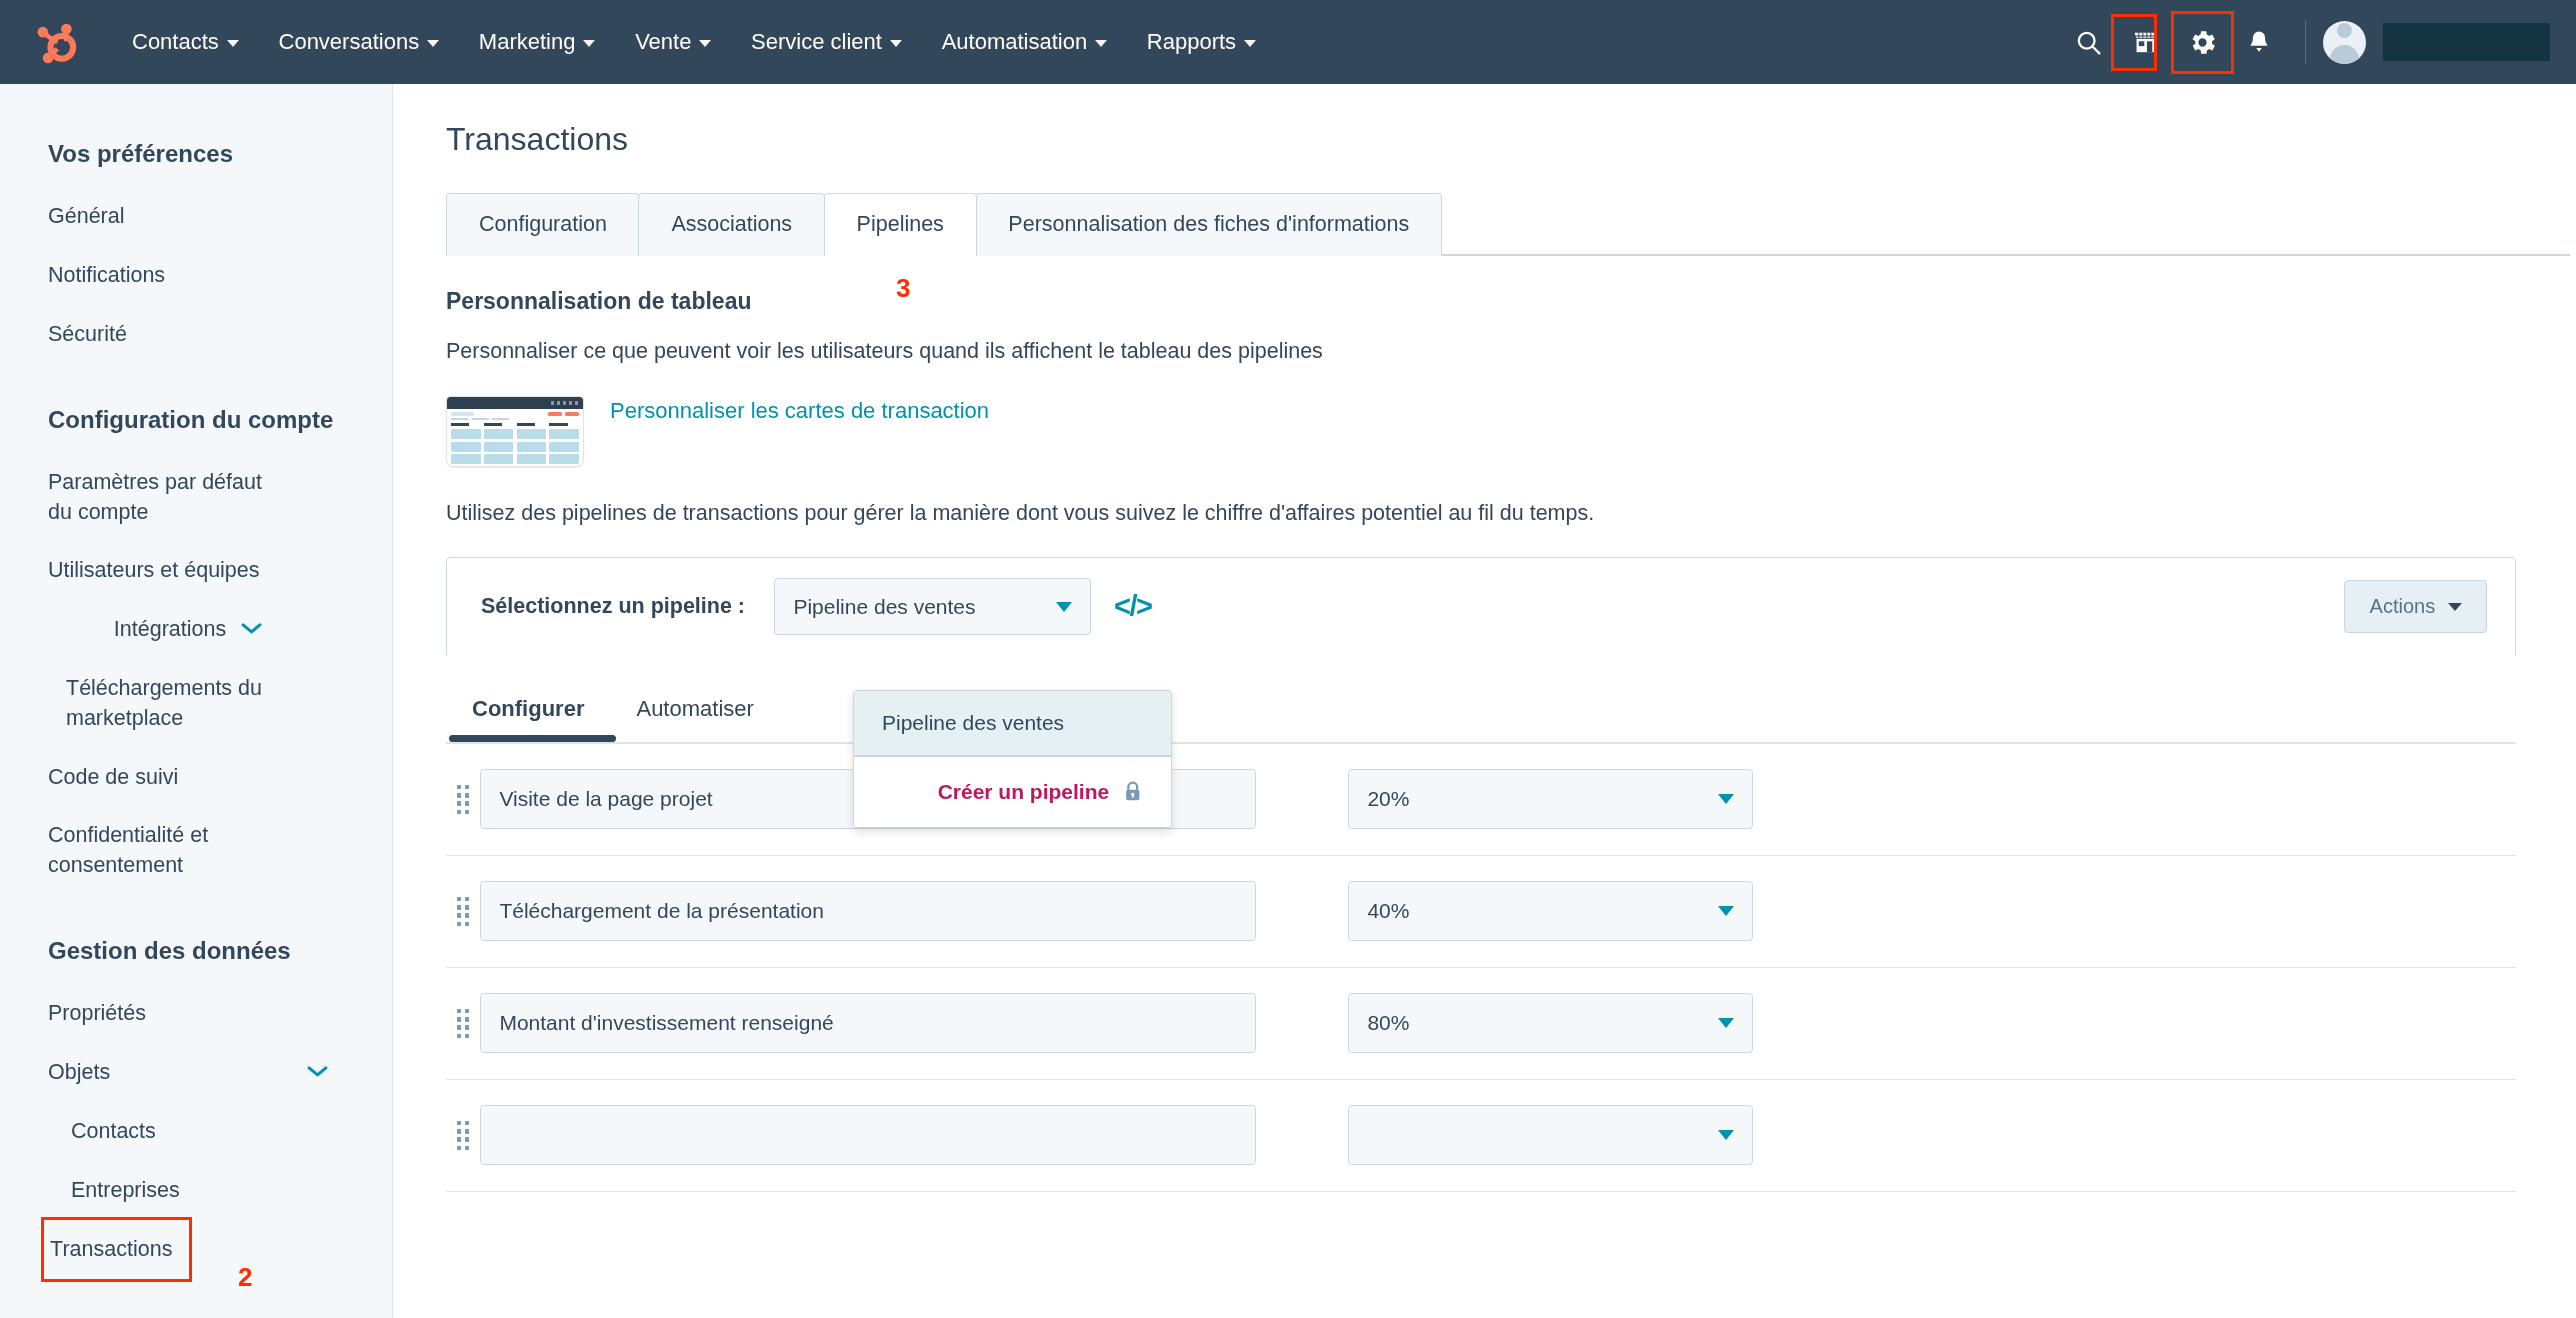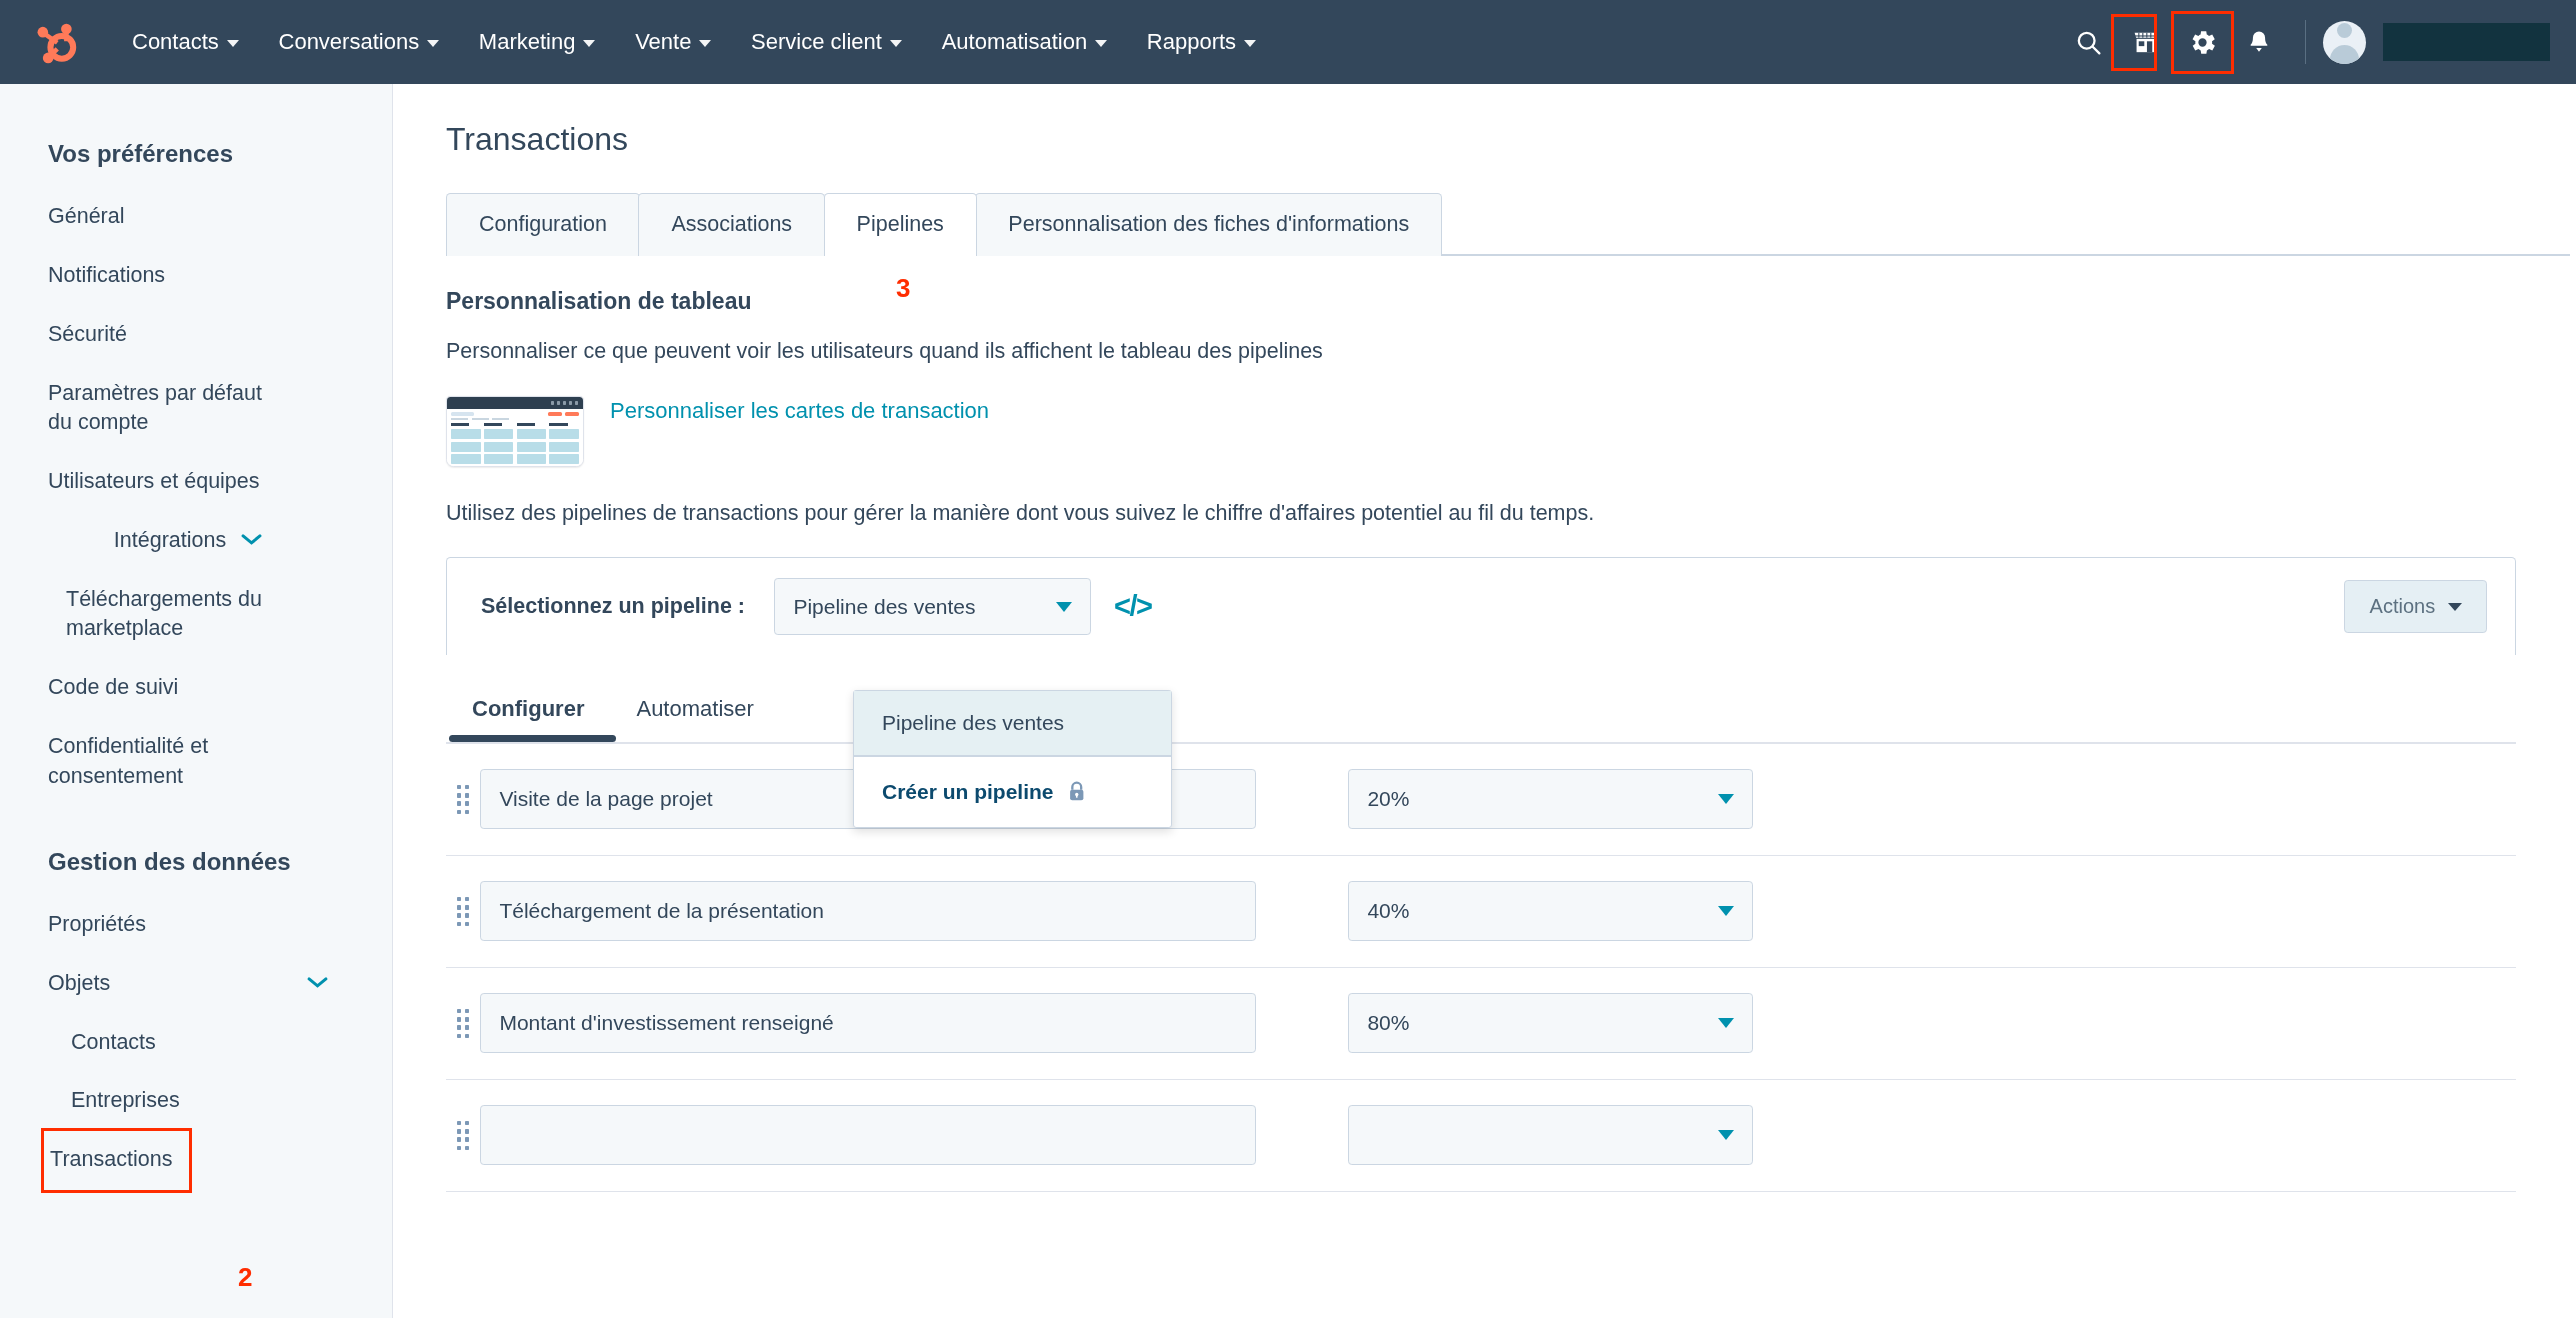--- a/index.html
+++ b/index.html
@@ -183,22 +183,22 @@
     border: 1.5px solid #cbd6e2; border-radius: 3.1px;
     box-shadow: 0 3.1px 9.2px rgba(0,0,0,.12);
     z-index: 40;
   }
   .dd-item {
     padding: 20px 28px; font-size: 21px; color: #33475b; cursor: pointer;
   }
   .dd-item.selected { background: #e5f0f3; }
   .dd-sep { height: 1.5px; background: #cbd6e2; }
   .dd-create {
-    padding: 23px 28px; font-size: 21px; color: #0c4a6e;
-    font-weight: bold; display: flex; align-items: center; gap: 12.3px; cursor: pointer;
+    padding: 23px 28px; font-size: 21px; color: #be185d;
+    font-weight: bold; display: flex; align-items: center; gap: 12.3px; cursor: pointer; justify-content: flex-end;
   }
 
   
   .subtabs { display: flex; gap: 0; margin-top: 32px; position: relative; width: 2070px; }
   .subtab {
     font-size: 22px; color: #33475b; padding: 9.2px 26px 20px 26px; cursor: pointer;
   }
   .subtab.active { font-weight: bold; text-align: center; }
   .subtab-underline {
     position: absolute; bottom: 0; left: 3.1px; width: 167px; height: 7px;
@@ -336,20 +336,21 @@
   <div class="side-link">
     <span>Général</span>
   </div>
   <div class="side-link">
     <span>Notifications</span>
   </div>
   <div class="side-link">
     <span>Sécurité</span>
   </div>
 
+  <div class="side-head second">Configuration du compte</div>
   <div class="side-link">
     <span style="max-width:230px; display:block;">Paramètres par défaut du compte</span>
   </div>
   <div class="side-link">
     <span>Utilisateurs et équipes</span>
   </div>
   <div class="side-link" style="padding-right:63px;justify-content:center;">
     <span>Intégrations</span>
     <svg class="chev" width="23" height="14" viewBox="0 0 30 18" fill="none" stroke="#0091ae" stroke-width="4" stroke-linecap="round">
         <polyline points="4,5 15,14 26,5"></polyline>

